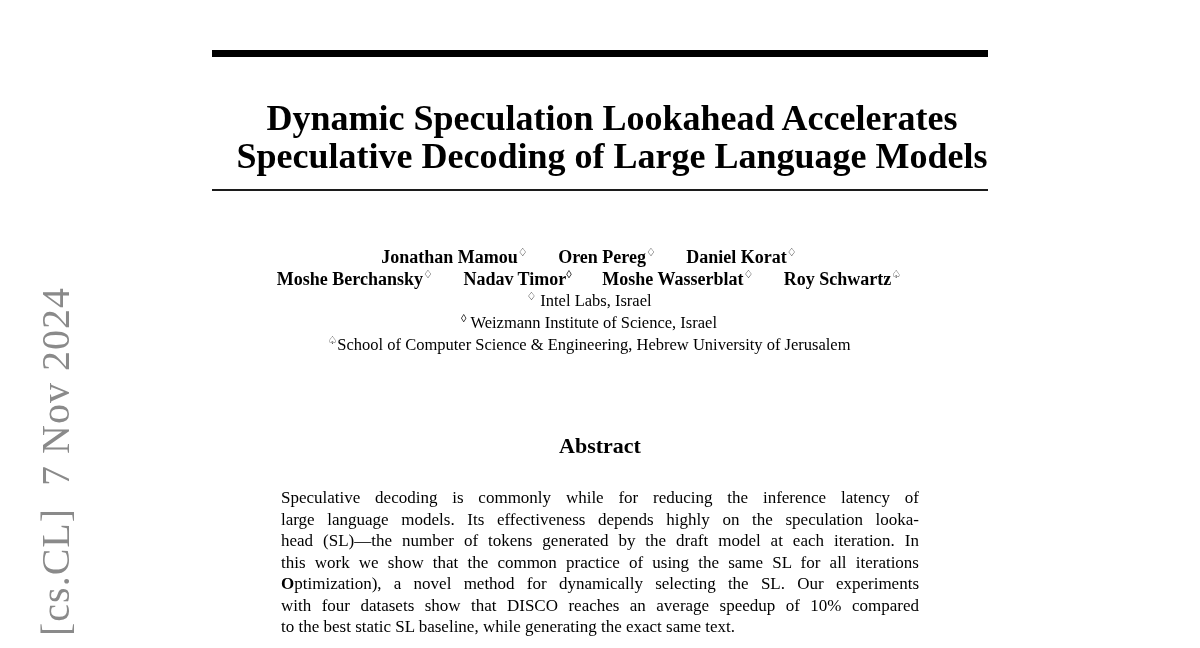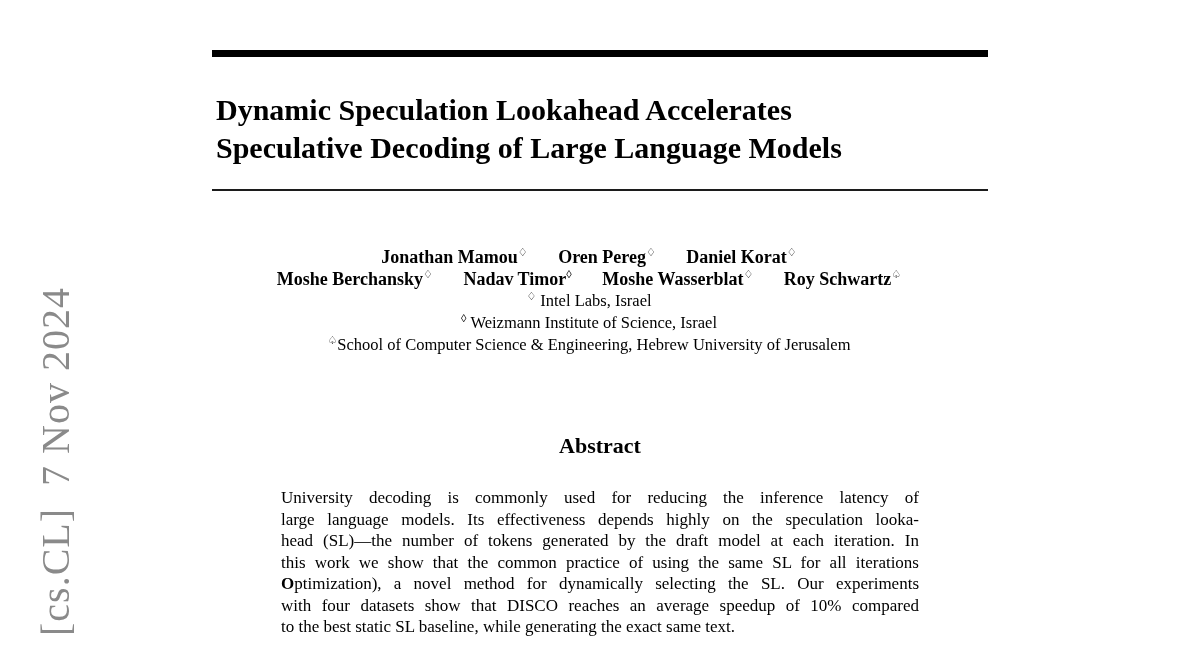--- a/index.html
+++ b/index.html
@@ -45,25 +45,25 @@
     width: 776px;
     height: 2px;
     background: #1c1c1c;
   }
   
   .title-block {
     position: absolute;
     left: 212px;
     top: 87px;
     width: 776px;
-    text-align: left;
+    text-align: center;
     font-weight: bold;
-    font-size: 30px;
+    font-size: 36px;
     line-height: 38px;
-    margin: 4px;
+    margin: 12px;
   }
   
   .author-block {
     position: absolute;
     left: 201px;
     top: 246px;
     width: 776px;
     text-align: center;
   }
   .author-line {
@@ -150,21 +150,21 @@
       <span class="author"><span>Roy Schwartz</span><sup>♤</sup></span>
     </div>
     <div class="affil"><sup class="spaced">♢</sup><span>Intel Labs, Israel</span></div>
     <div class="affil"><sup class="spaced">◊</sup><span>Weizmann Institute of Science, Israel</span></div>
     <div class="affil"><sup>♤</sup><span>School of Computer Science &amp; Engineering, Hebrew University of Jerusalem</span></div>
   </div>
 
   <h2 class="abstract-head">Abstract</h2>
 
   <div class="abstract-body">
-    <div class="abs-line"><span>University decoding is commonly used for reducing the inference latency of</span></div>
+    <div class="abs-line"><span>Speculative decoding is commonly while for reducing the inference latency of</span></div>
     <div class="abs-line"><span>large language models. Its effectiveness depends highly on the </span><span class="it">speculation looka-</span></div>
     <div class="abs-line"><span class="it">head</span><span> (</span><span class="it">SL</span><span>)—the number of tokens generated by the draft model at each iteration. In</span></div>
     <div class="abs-line"><span>this work we show that the common practice of using the same SL for all iterations</span></div>
     <div class="abs-line"><span class="bd">O</span><span>ptimization), a novel method for dynamically selecting the SL. Our experiments</span></div>
     <div class="abs-line"><span>with four datasets show that DISCO reaches an average speedup of 10% compared</span></div>
     <div class="abs-line last"><span>to the best static SL baseline, while generating the exact same text.</span></div>
   </div>
 
 </div>
 

